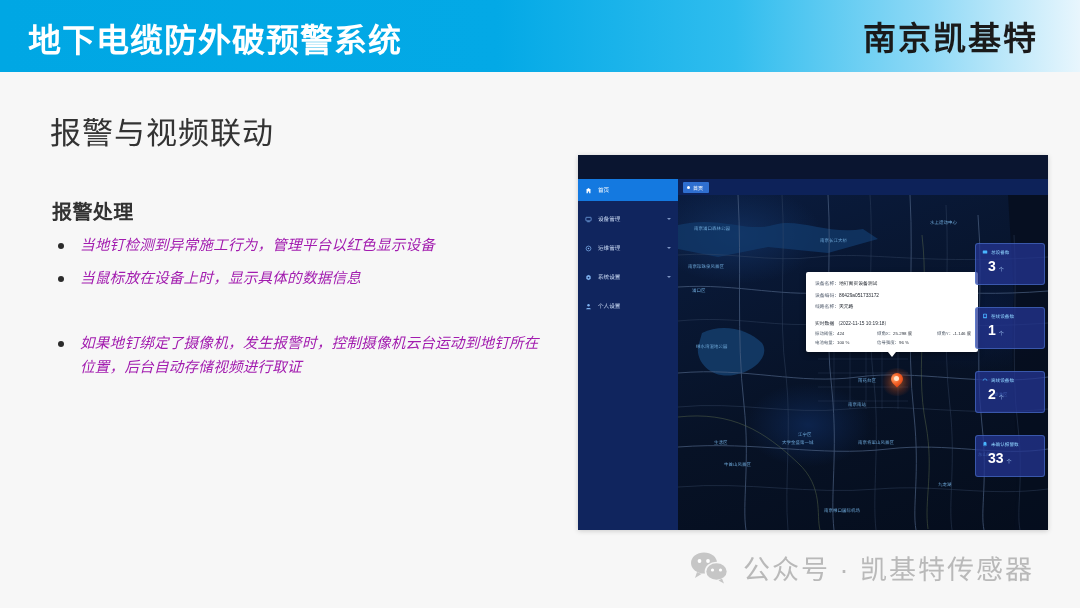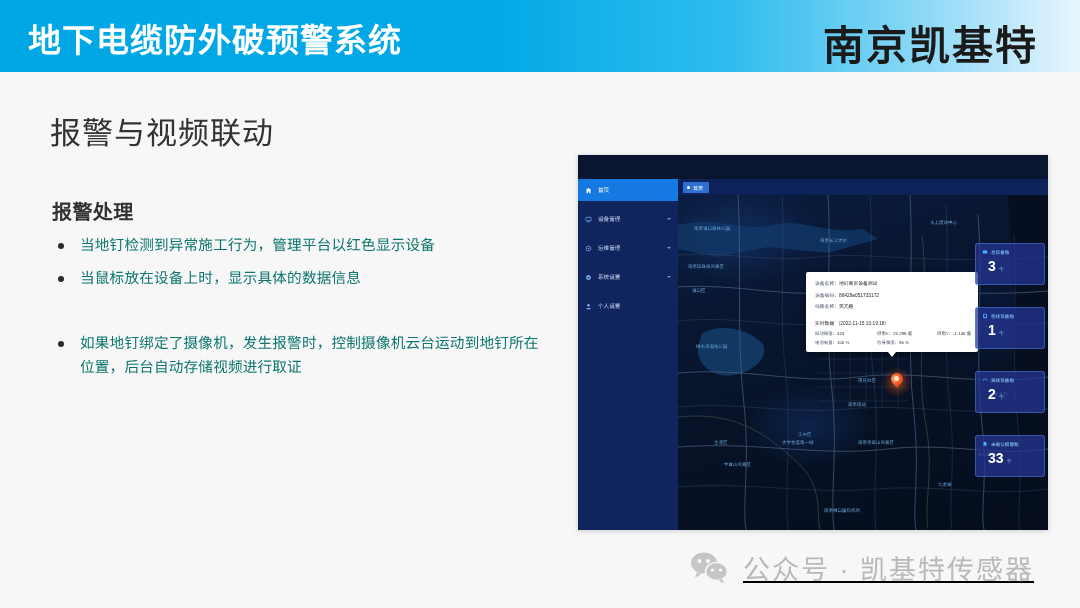--- a/index.html
+++ b/index.html
@@ -31,21 +31,21 @@
     font-size: 33px;
     font-weight: 700;
     color: #ffffff;
     letter-spacing: 1px;
     white-space: nowrap;
   }
   .banner-brand {
     position: absolute;
     right: 42px;
     top: 12px;
-    font-size: 41px;
+    font-size: 33px;
     font-weight: 700;
     color: #1a1a1a;
     letter-spacing: 2px;
     white-space: nowrap;
   }
 
   
   .slide-title {
     position: absolute;
     left: 50px;
@@ -70,23 +70,24 @@
     list-style: none;
     margin: 0;
     padding: 0;
   }
   .bullet-item {
     position: relative;
     padding-left: 28px;
     margin-bottom: 9px;
     font-size: 14.6px;
     line-height: 1.62;
-    color: #0f766e;
+    color: #a21caf;
     letter-spacing: 0.2px;
     max-width: 470px;
+    font-style: italic;
   }
   .bullet-item::before {
     content: "";
     position: absolute;
     left: 6px;
     top: 9px;
     width: 6px;
     height: 6px;
     border-radius: 50%;
     background: #2b2b2b;
@@ -402,21 +403,20 @@
   }
 
   
   .footer {
     position: absolute;
     left: 690px;
     top: 548px;
     display: flex;
     align-items: center;
     gap: 13px;
-    text-decoration: underline;
   }
   .wechat-icon { display: block; }
   .footer-text {
     font-size: 27px;
     color: #b9b9b9;
     letter-spacing: 2px;
     white-space: nowrap;
   }
 </style>
 </head>

